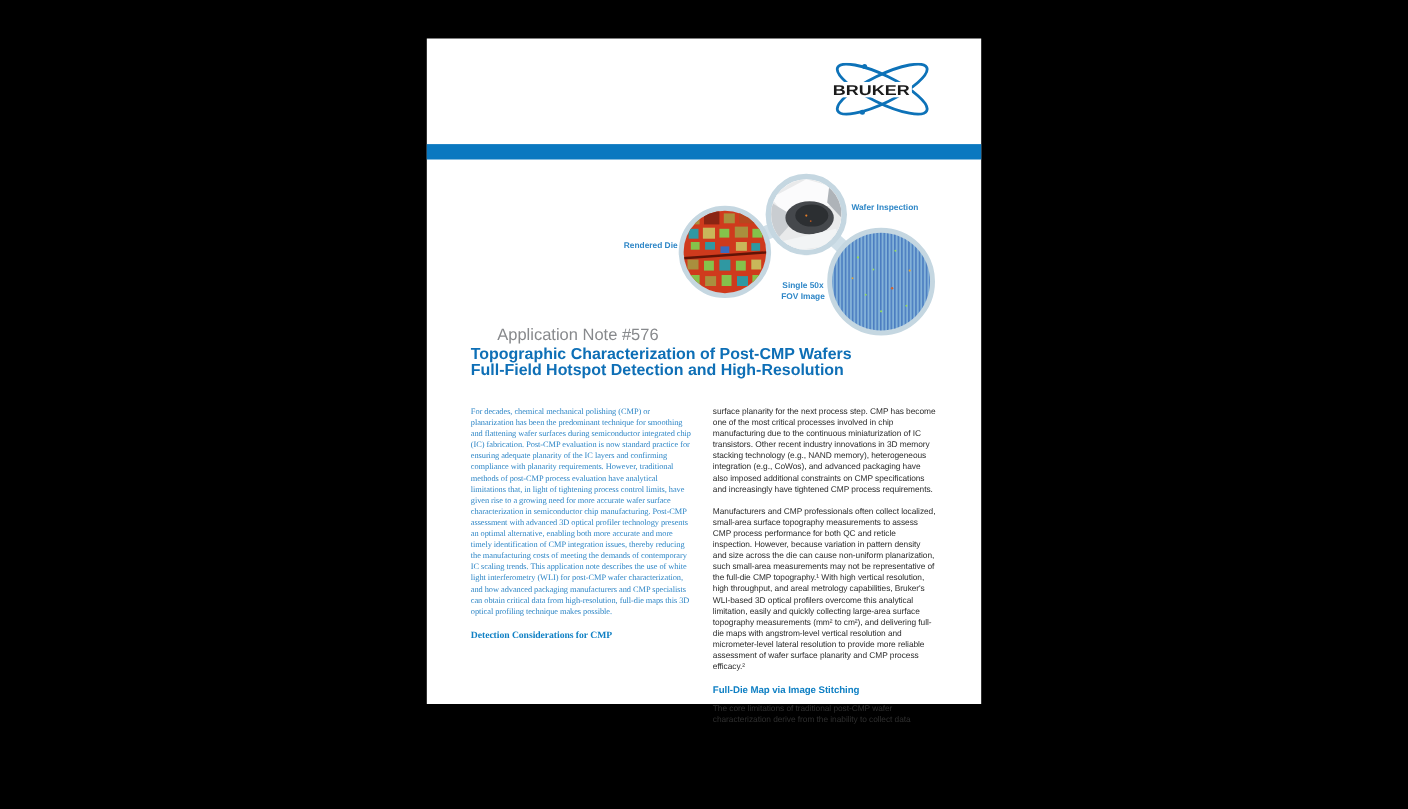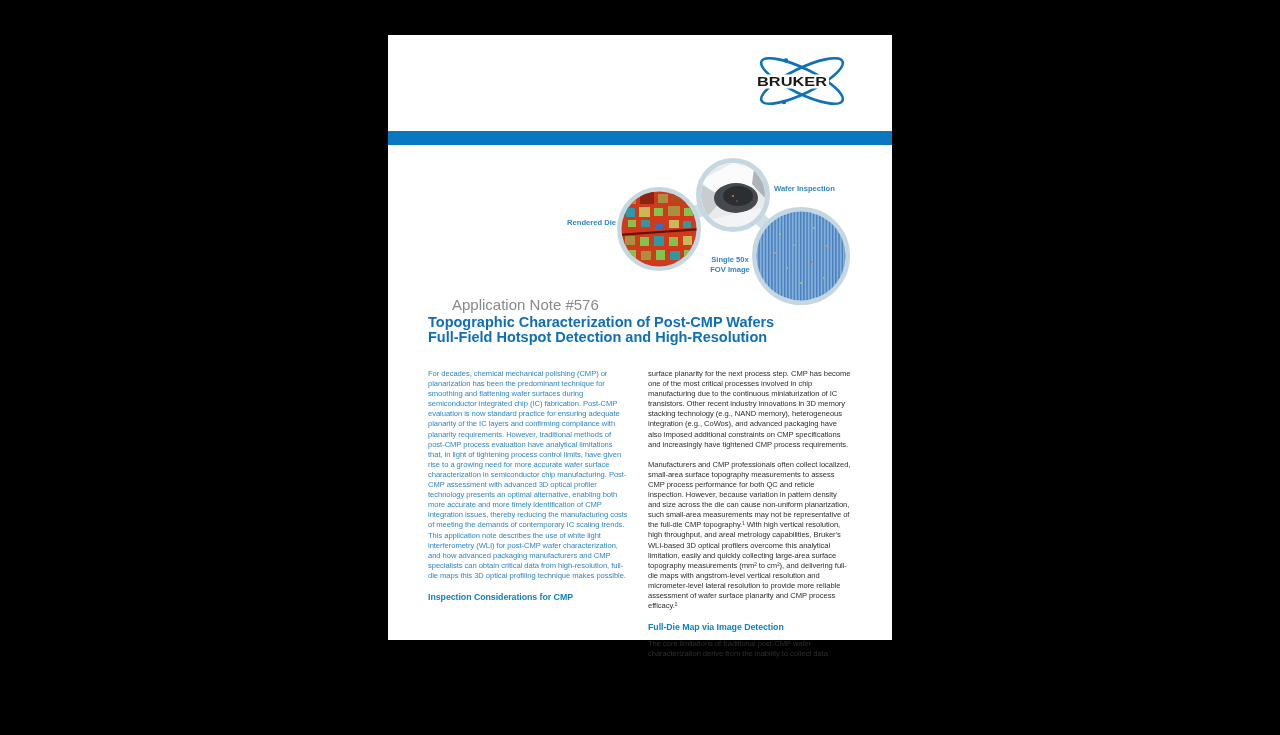--- a/index.html
+++ b/index.html
@@ -12,21 +12,21 @@
   .logo{position:absolute;left:366px;top:22px;width:98px;height:52px;}
 
   .hero{position:absolute;left:140px;top:115px;width:364px;height:163px;}
   .hero text{font-family:"Liberation Sans",sans-serif;font-size:7.6px;font-weight:bold;fill:#2f87c7;}
 
   .kicker{position:absolute;left:40px;top:261px;font-size:15px;color:#87898c;letter-spacing:0;margin-left:24px;}
   .title{position:absolute;left:40px;top:280px;font-size:14.5px;line-height:15px;
          font-weight:bold;color:#0e6fb6;}
 
   .col{position:absolute;top:334px;font-size:7.6px;line-height:10.1px;letter-spacing:-0.05px;}
-  .col-left{left:40px;width:201px;}
+  .col-left{left:40px;width:201px;font-family:Liberation Serif, serif;}
   .col-right{left:260px;width:203px;}
   .col p{margin:0;}
   .intro{color:#2e86c6;}
   .body-text{color:#2e2e2e;}
   .col p + p{margin-top:10px;}
   .section-head{margin:11px 0 7px;font-size:8.8px;font-weight:bold;color:#1080c4;letter-spacing:-0.05px;}
 </style>
 </head>
 <body>
 
@@ -139,24 +139,24 @@
     </svg>
 
     <div class="kicker">Application Note #576</div>
     <div class="title">
       <div>Topographic Characterization of Post-CMP Wafers</div>
       <div>Full-Field Hotspot Detection and High-Resolution</div>
     </div>
 
     <div class="col col-left">
       <p class="intro">For decades, chemical mechanical polishing (CMP) or planarization has been the predominant technique for smoothing and flattening wafer surfaces during semiconductor integrated chip (IC) fabrication. Post-CMP evaluation is now standard practice for ensuring adequate planarity of the IC layers and confirming compliance with planarity requirements. However, traditional methods of post-CMP process evaluation have analytical limitations that, in light of tightening process control limits, have given rise to a growing need for more accurate wafer surface characterization in semiconductor chip manufacturing. Post-CMP assessment with advanced 3D optical profiler technology presents an optimal alternative, enabling both more accurate and more timely identification of CMP integration issues, thereby reducing the manufacturing costs of meeting the demands of contemporary IC scaling trends. This application note describes the use of white light interferometry (WLI) for post-CMP wafer characterization, and how advanced packaging manufacturers and CMP specialists can obtain critical data from high-resolution, full-die maps this 3D optical profiling technique makes possible.</p>
-      <div class="section-head">Inspection Considerations for CMP</div>
+      <div class="section-head">Detection Considerations for CMP</div>
     </div>
 
     <div class="col col-right">
       <p class="body-text">surface planarity for the next process step. CMP has become one of the most critical processes involved in chip manufacturing due to the continuous miniaturization of IC transistors. Other recent industry innovations in 3D memory stacking technology (e.g., NAND memory), heterogeneous integration (e.g., CoWos), and advanced packaging have also imposed additional constraints on CMP specifications and increasingly have tightened CMP process requirements.</p>
       <p class="body-text">Manufacturers and CMP professionals often collect localized, small-area surface topography measurements to assess CMP process performance for both QC and reticle inspection. However, because variation in pattern density and size across the die can cause non-uniform planarization, such small-area measurements may not be representative of the full-die CMP topography.¹ With high vertical resolution, high throughput, and areal metrology capabilities, Bruker's WLI-based 3D optical profilers overcome this analytical limitation, easily and quickly collecting large-area surface topography measurements (mm² to cm²), and delivering full-die maps with angstrom-level vertical resolution and micrometer-level lateral resolution to provide more reliable assessment of wafer surface planarity and CMP process efficacy.²</p>
-      <div class="section-head">Full-Die Map via Image Detection</div>
+      <div class="section-head">Full-Die Map via Image Stitching</div>
       <p class="body-text">The core limitations of traditional post-CMP wafer characterization derive from the inability to collect data</p>
     </div>
 
   </div>
 </div>
 
 </body></html>

